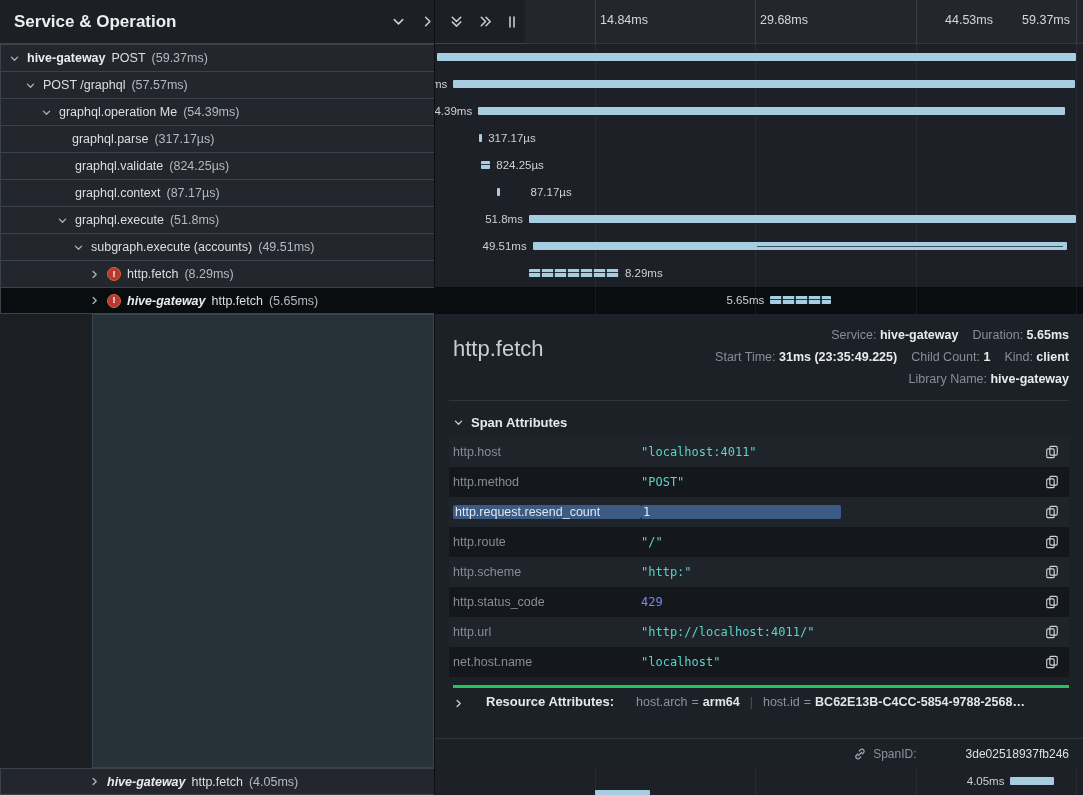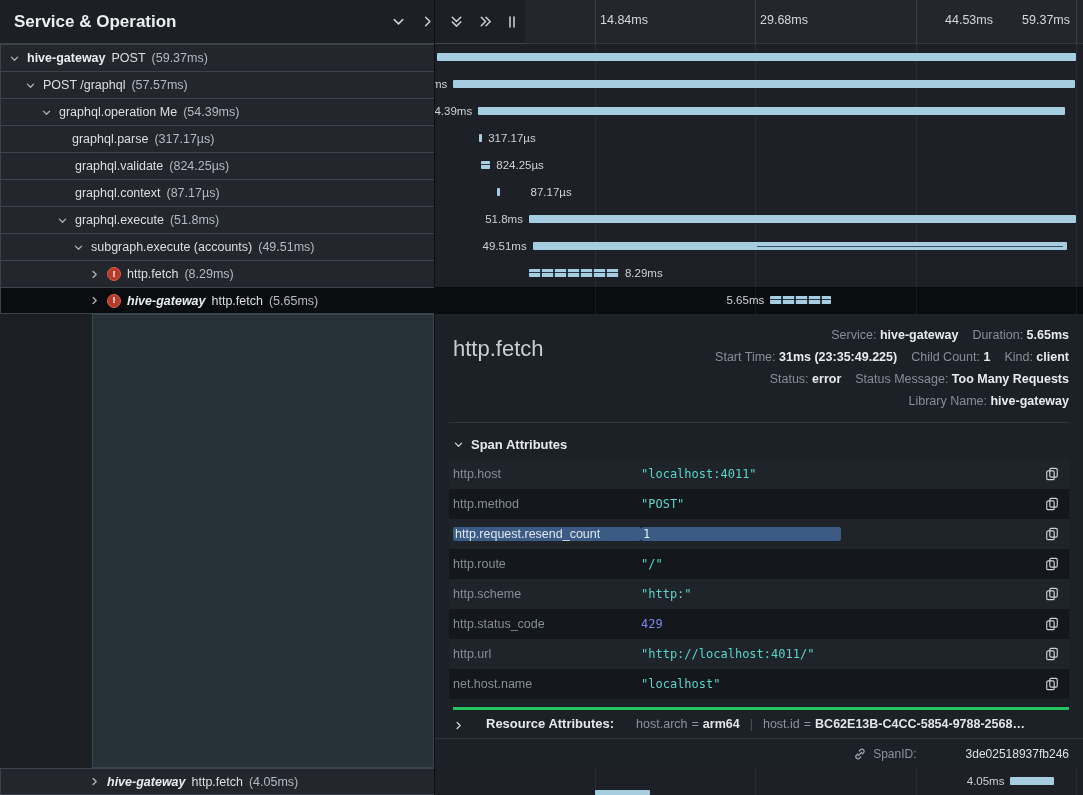--- a/index.html
+++ b/index.html
@@ -280,21 +280,20 @@
   <div class="mid-left">
     <div class="tint-block"></div>
   </div>
 
   <div class="detail">
     <div class="detail-head">
       <div class="detail-title">http.fetch</div>
       <div class="detail-meta">
           <div class="meta-line"><span class="meta-pair"><span class="meta-k">Service: </span><span class="meta-v">hive-gateway</span></span><span class="meta-pair"><span class="meta-k">Duration: </span><span class="meta-v">5.65ms</span></span></div>
           <div class="meta-line"><span class="meta-pair"><span class="meta-k">Start Time: </span><span class="meta-v">31ms (23:35:49.225)</span></span><span class="meta-pair"><span class="meta-k">Child Count: </span><span class="meta-v">1</span></span><span class="meta-pair"><span class="meta-k">Kind: </span><span class="meta-v">client</span></span></div>
-          <div class="meta-line"><span class="meta-pair"><span class="meta-k">Status: </span><span class="meta-v">error</span></span><span class="meta-pair"><span class="meta-k">Status Message: </span><span class="meta-v">Too Many Requests</span></span></div>
           <div class="meta-line"><span class="meta-pair"><span class="meta-k">Library Name: </span><span class="meta-v">hive-gateway</span></span></div>
         </div>
     </div>
     <div class="detail-divider"></div>
     <div class="section-head">
       <span class="sec-chev">
         <svg width="11" height="11" viewBox="0 0 16 16" fill="none" stroke="currentColor" stroke-width="2" stroke-linecap="round" stroke-linejoin="round">
             <path d="M3.5 6 8 10.5 12.5 6"></path>
           </svg>
       </span>

